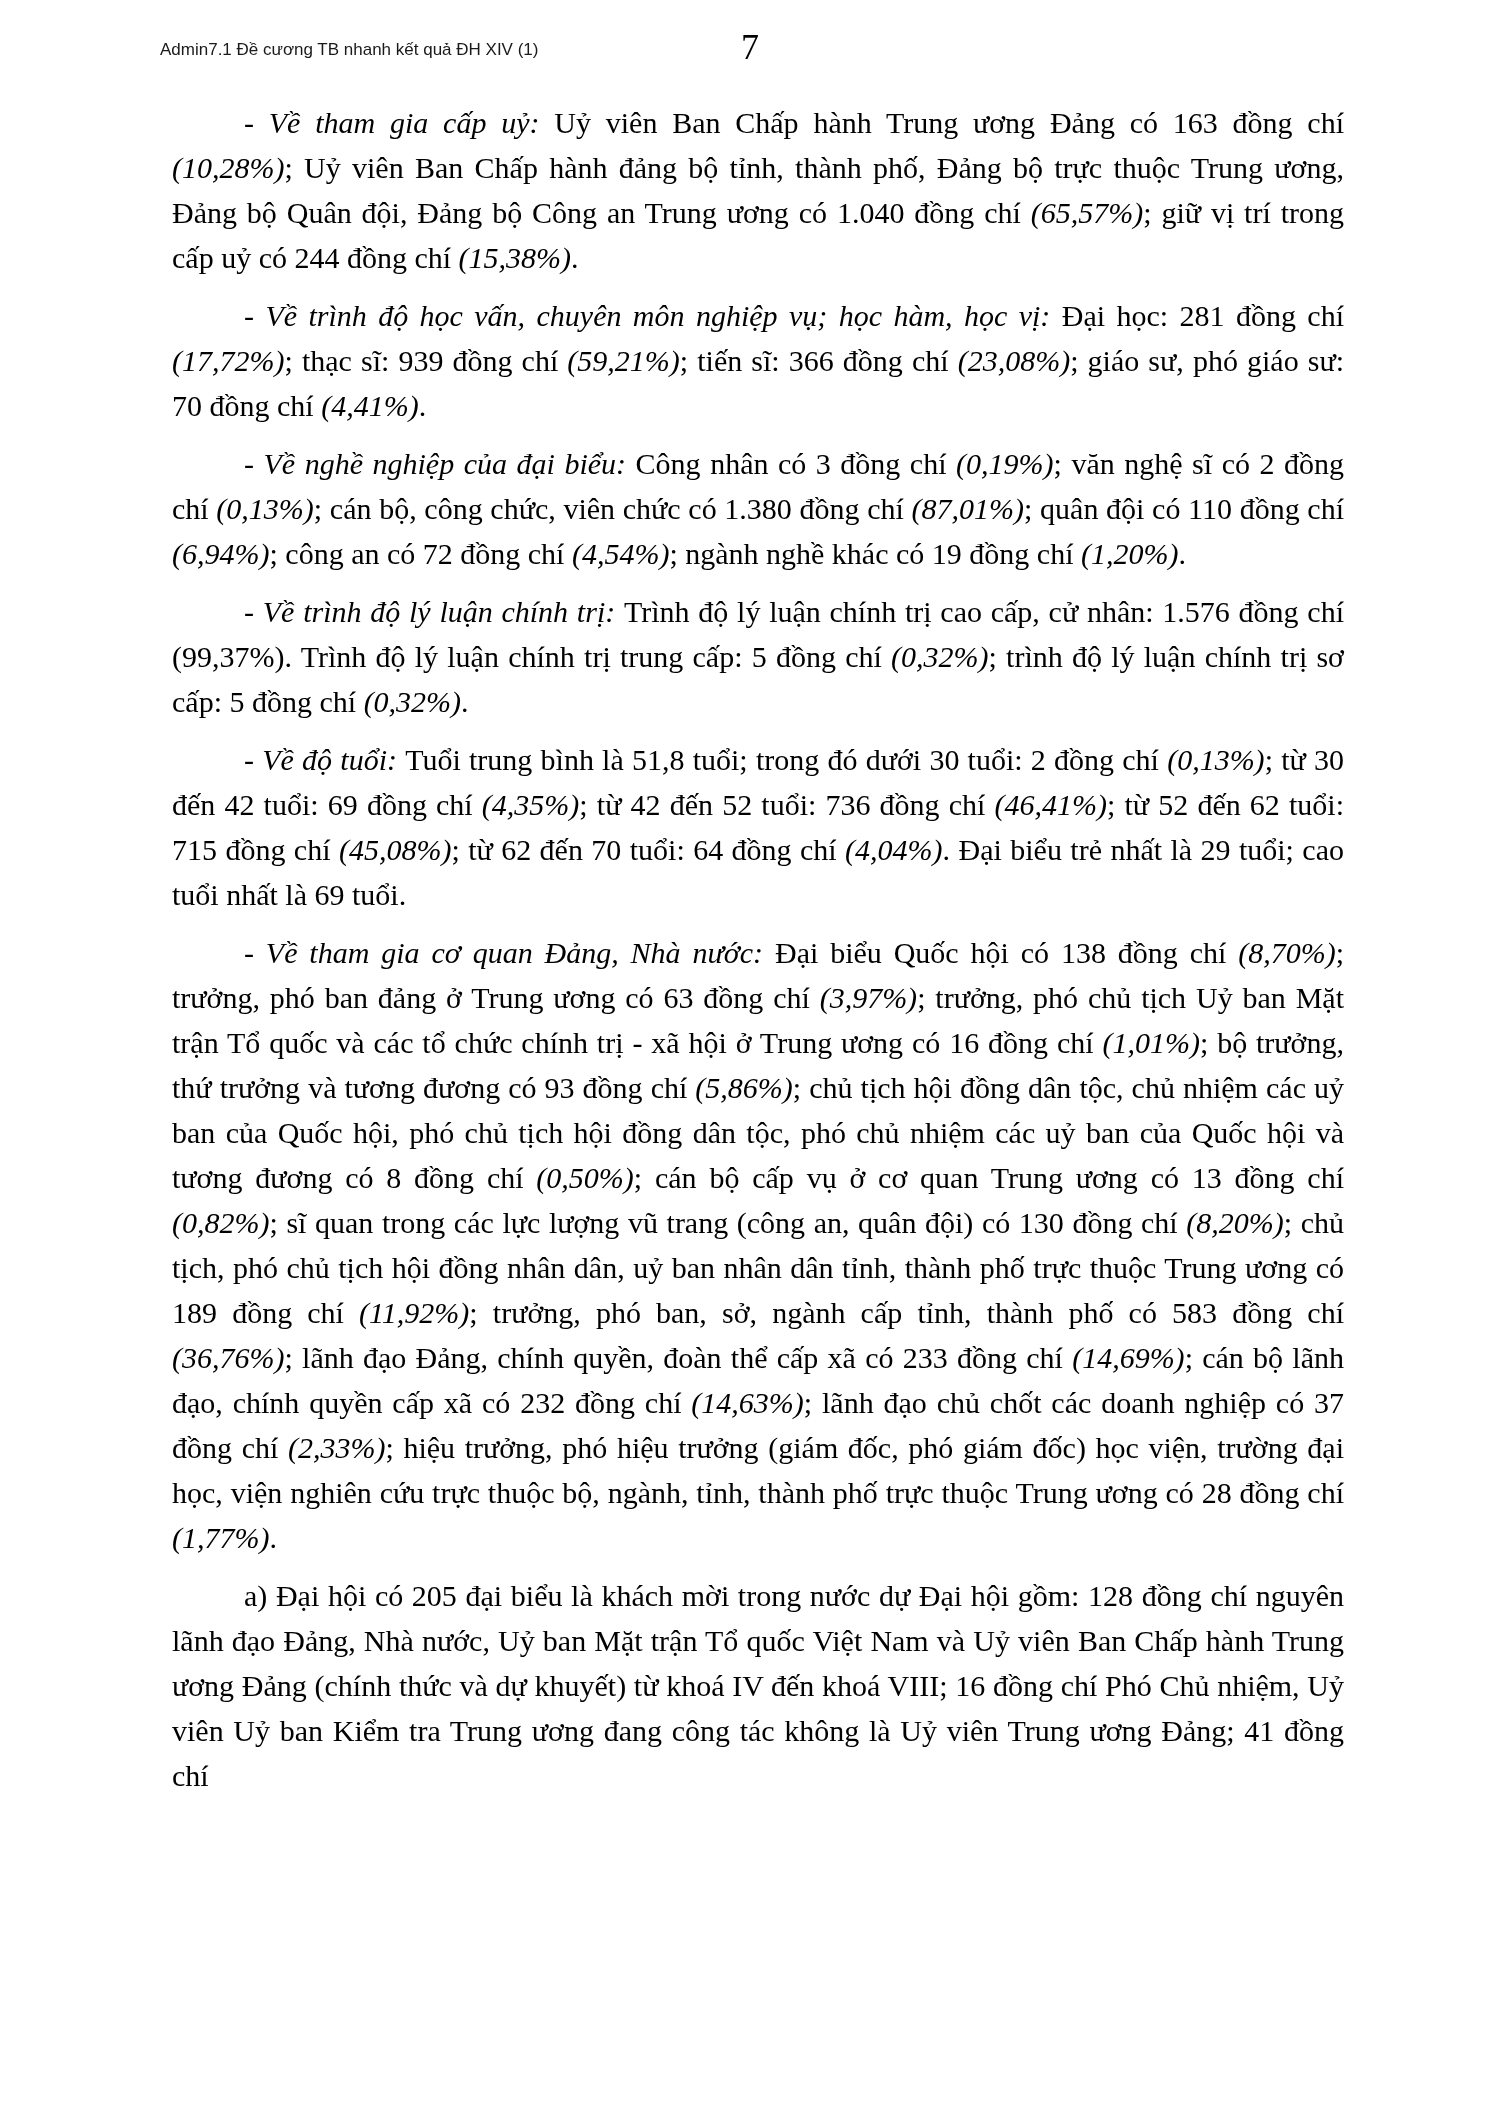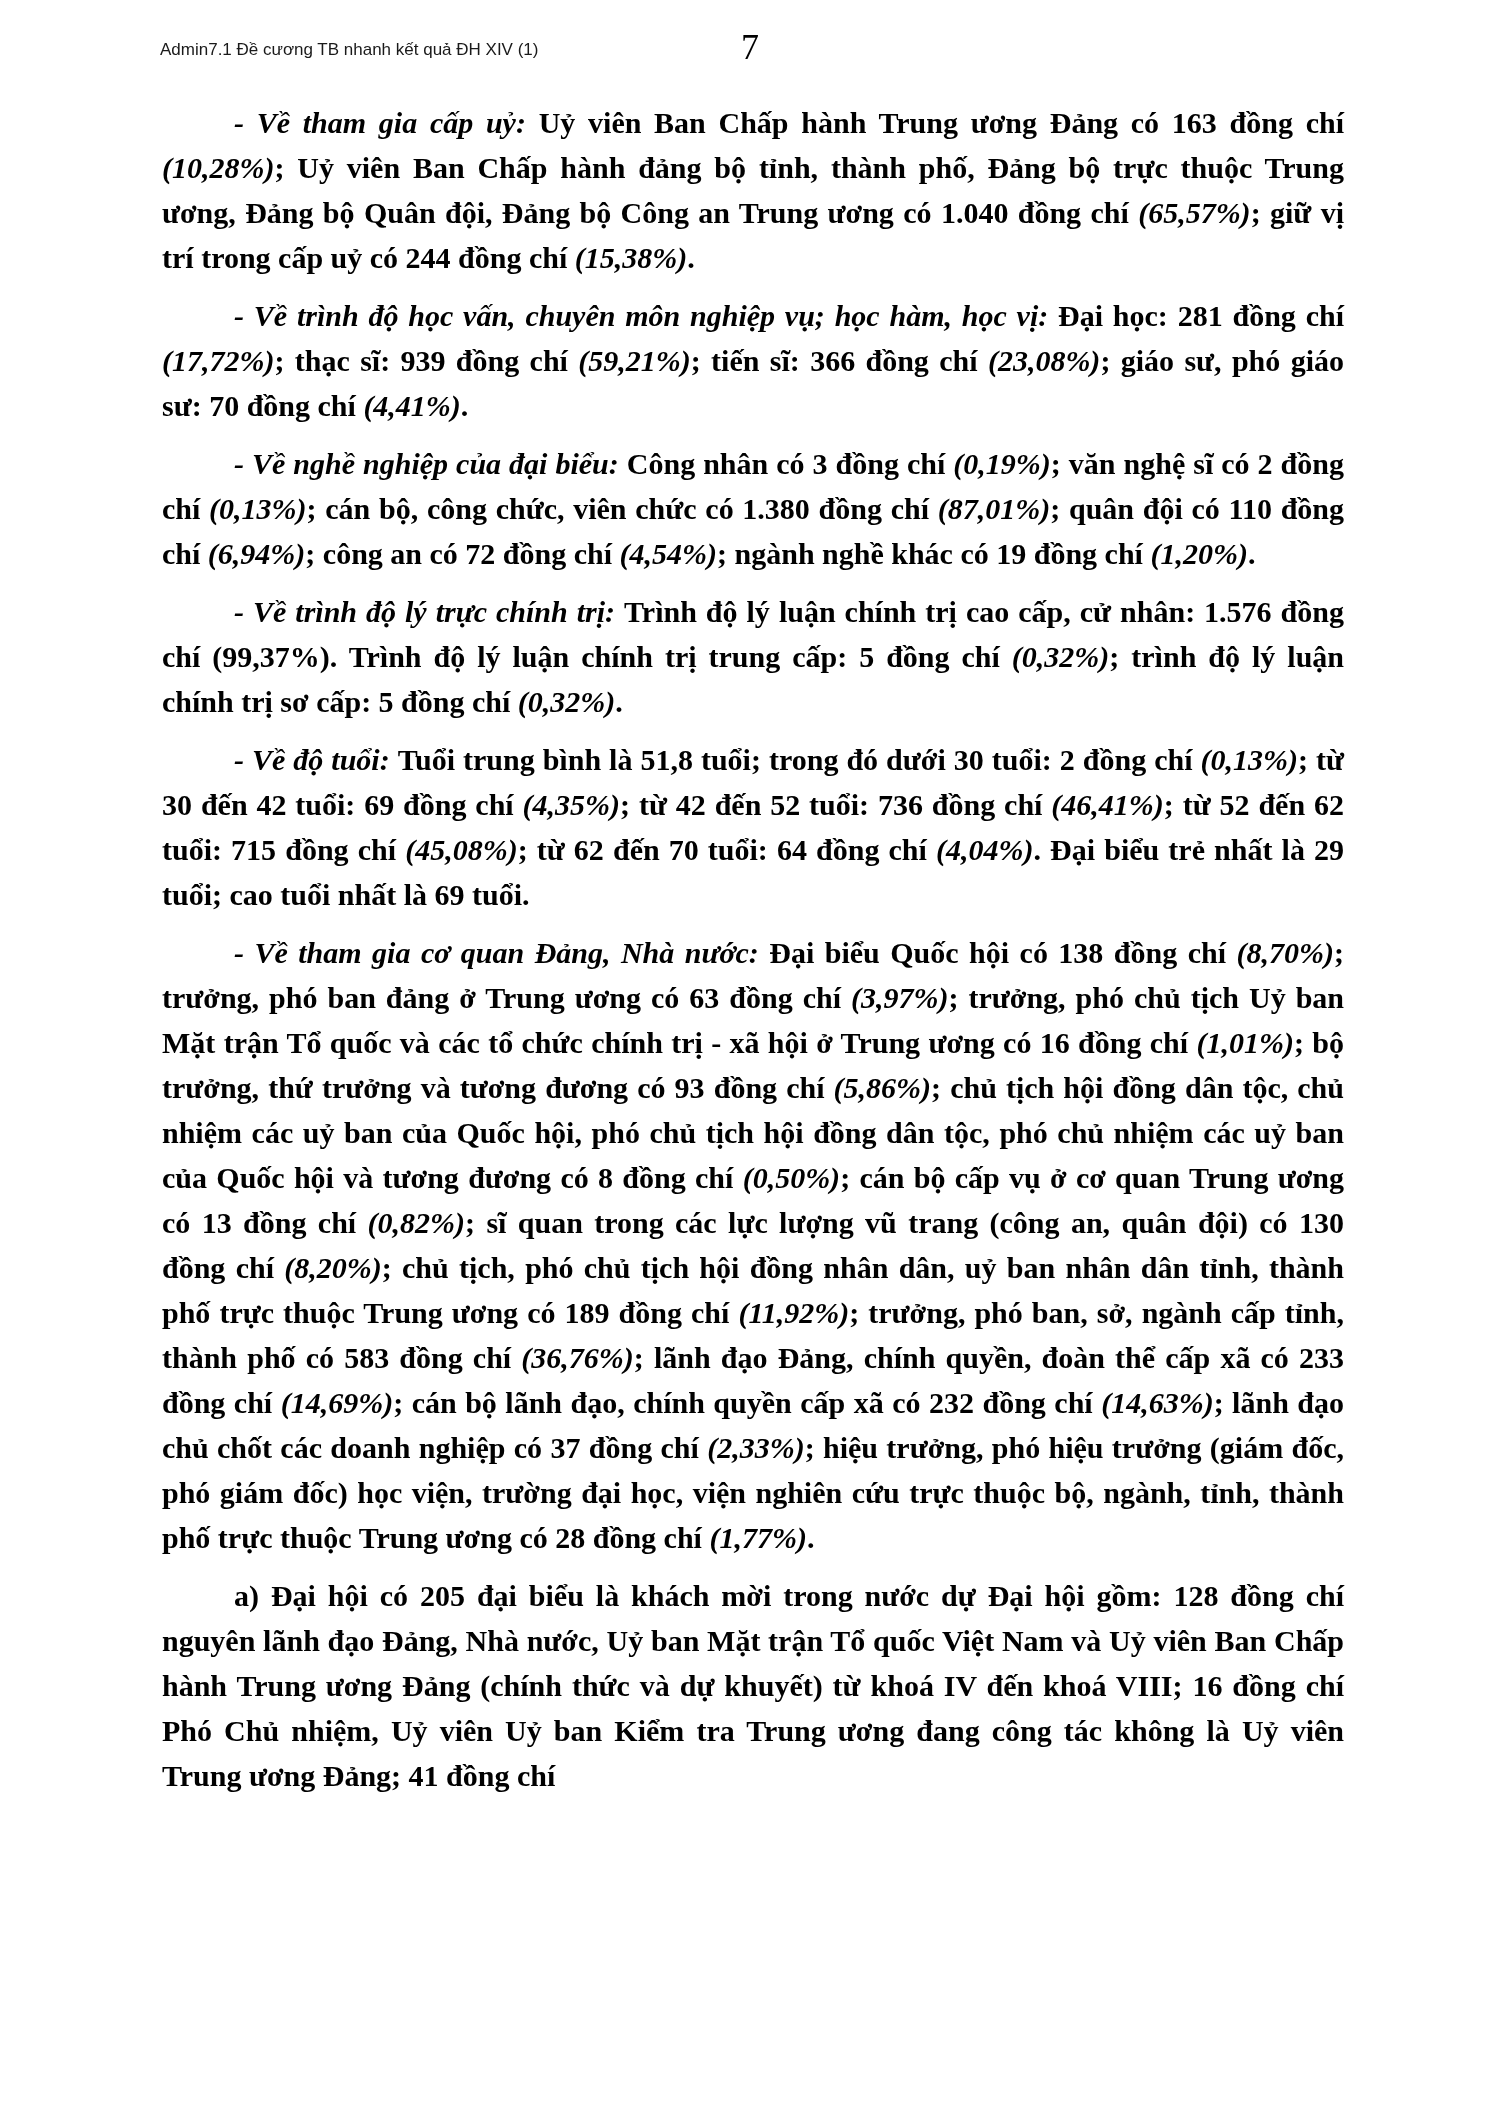--- a/index.html
+++ b/index.html
@@ -33,23 +33,22 @@
   }
   .doc-body {
     padding: 4px 156px 0 160px;
     font-family: "Liberation Serif", serif;
     font-size: 30px;
     line-height: 45px;
     text-align: justify;
     color: #000000;
   }
   .doc-body p {
-    margin: 0 0 13px 2px;
+    margin: 0 0 13px 12px;
     text-indent: 72px;
-    font-weight: bold;
   }
   .doc-body p.heading {
     font-weight: bold;
     margin: 18px 0 16px 0;
     text-align: left;
   }
   .italic { font-style: italic; }
   .bold { font-weight: bold; }
 </style>
 </head>
@@ -57,18 +56,18 @@
 
 <div class="page">
   <div class="header">
     <span class="doc-title">Admin7.1 Đề cương TB nhanh kết quả ĐH XIV (1)</span>
     <span class="page-number">7</span>
   </div>
   <div class="doc-body">
       <p class="body"><span class="italic">- Về tham gia cấp uỷ: </span><span>Uỷ viên Ban Chấp hành Trung ương Đảng có 163 đồng chí </span><span class="italic">(10,28%)</span><span>; Uỷ viên Ban Chấp hành đảng bộ tỉnh, thành phố, Đảng bộ trực thuộc Trung ương, Đảng bộ Quân đội, Đảng bộ Công an Trung ương có 1.040 đồng chí </span><span class="italic">(65,57%)</span><span>; giữ vị trí trong cấp uỷ có 244 đồng chí </span><span class="italic">(15,38%)</span><span>.</span></p>
       <p class="body"><span class="italic">- Về trình độ học vấn, chuyên môn nghiệp vụ; học hàm, học vị: </span><span>Đại học: 281 đồng chí </span><span class="italic">(17,72%)</span><span>; thạc sĩ: 939 đồng chí </span><span class="italic">(59,21%)</span><span>; tiến sĩ: 366 đồng chí </span><span class="italic">(23,08%)</span><span>; giáo sư, phó giáo sư: 70 đồng chí </span><span class="italic">(4,41%)</span><span>.</span></p>
       <p class="body"><span class="italic">- Về nghề nghiệp của đại biểu: </span><span>Công nhân có 3 đồng chí </span><span class="italic">(0,19%)</span><span>; văn nghệ sĩ có 2 đồng chí </span><span class="italic">(0,13%)</span><span>; cán bộ, công chức, viên chức có 1.380 đồng chí </span><span class="italic">(87,01%)</span><span>; quân đội có 110 đồng chí </span><span class="italic">(6,94%)</span><span>; công an có 72 đồng chí </span><span class="italic">(4,54%)</span><span>; ngành nghề khác có 19 đồng chí </span><span class="italic">(1,20%)</span><span>.</span></p>
-      <p class="body"><span class="italic">- Về trình độ lý trực chính trị: </span><span>Trình độ lý luận chính trị cao cấp, cử nhân: 1.576 đồng chí (99,37%). Trình độ lý luận chính trị trung cấp: 5 đồng chí </span><span class="italic">(0,32%)</span><span>; trình độ lý luận chính trị sơ cấp: 5 đồng chí </span><span class="italic">(0,32%)</span><span>.</span></p>
+      <p class="body"><span class="italic">- Về trình độ lý luận chính trị: </span><span>Trình độ lý luận chính trị cao cấp, cử nhân: 1.576 đồng chí (99,37%). Trình độ lý luận chính trị trung cấp: 5 đồng chí </span><span class="italic">(0,32%)</span><span>; trình độ lý luận chính trị sơ cấp: 5 đồng chí </span><span class="italic">(0,32%)</span><span>.</span></p>
       <p class="body"><span class="italic">- Về độ tuổi: </span><span>Tuổi trung bình là 51,8 tuổi; trong đó dưới 30 tuổi: 2 đồng chí </span><span class="italic">(0,13%)</span><span>; từ 30 đến 42 tuổi: 69 đồng chí </span><span class="italic">(4,35%)</span><span>; từ 42 đến 52 tuổi: 736 đồng chí </span><span class="italic">(46,41%)</span><span>; từ 52 đến 62 tuổi: 715 đồng chí </span><span class="italic">(45,08%)</span><span>; từ 62 đến 70 tuổi: 64 đồng chí </span><span class="italic">(4,04%)</span><span>. Đại biểu trẻ nhất là 29 tuổi; cao tuổi nhất là 69 tuổi.</span></p>
       <p class="body"><span class="italic">- Về tham gia cơ quan Đảng, Nhà nước: </span><span>Đại biểu Quốc hội có 138 đồng chí </span><span class="italic">(8,70%)</span><span>; trưởng, phó ban đảng ở Trung ương có 63 đồng chí </span><span class="italic">(3,97%)</span><span>; trưởng, phó chủ tịch Uỷ ban Mặt trận Tổ quốc và các tổ chức chính trị - xã hội ở Trung ương có 16 đồng chí </span><span class="italic">(1,01%)</span><span>; bộ trưởng, thứ trưởng và tương đương có 93 đồng chí </span><span class="italic">(5,86%)</span><span>; chủ tịch hội đồng dân tộc, chủ nhiệm các uỷ ban của Quốc hội, phó chủ tịch hội đồng dân tộc, phó chủ nhiệm các uỷ ban của Quốc hội và tương đương có 8 đồng chí </span><span class="italic">(0,50%)</span><span>; cán bộ cấp vụ ở cơ quan Trung ương có 13 đồng chí </span><span class="italic">(0,82%)</span><span>; sĩ quan trong các lực lượng vũ trang (công an, quân đội) có 130 đồng chí </span><span class="italic">(8,20%)</span><span>; chủ tịch, phó chủ tịch hội đồng nhân dân, uỷ ban nhân dân tỉnh, thành phố trực thuộc Trung ương có 189 đồng chí </span><span class="italic">(11,92%)</span><span>; trưởng, phó ban, sở, ngành cấp tỉnh, thành phố có 583 đồng chí </span><span class="italic">(36,76%)</span><span>; lãnh đạo Đảng, chính quyền, đoàn thể cấp xã có 233 đồng chí </span><span class="italic">(14,69%)</span><span>; cán bộ lãnh đạo, chính quyền cấp xã có 232 đồng chí </span><span class="italic">(14,63%)</span><span>; lãnh đạo chủ chốt các doanh nghiệp có 37 đồng chí </span><span class="italic">(2,33%)</span><span>; hiệu trưởng, phó hiệu trưởng (giám đốc, phó giám đốc) học viện, trường đại học, viện nghiên cứu trực thuộc bộ, ngành, tỉnh, thành phố trực thuộc Trung ương có 28 đồng chí </span><span class="italic">(1,77%)</span><span>.</span></p>
       <p class="body"><span>a) Đại hội có 205 đại biểu là khách mời trong nước dự Đại hội gồm: 128 đồng chí nguyên lãnh đạo Đảng, Nhà nước, Uỷ ban Mặt trận Tổ quốc Việt Nam và Uỷ viên Ban Chấp hành Trung ương Đảng (chính thức và dự khuyết) từ khoá IV đến khoá VIII; 16 đồng chí Phó Chủ nhiệm, Uỷ viên Uỷ ban Kiểm tra Trung ương đang công tác không là Uỷ viên Trung ương Đảng; 41 đồng chí</span></p>
     </div>
 </div>
 
 </body></html>

